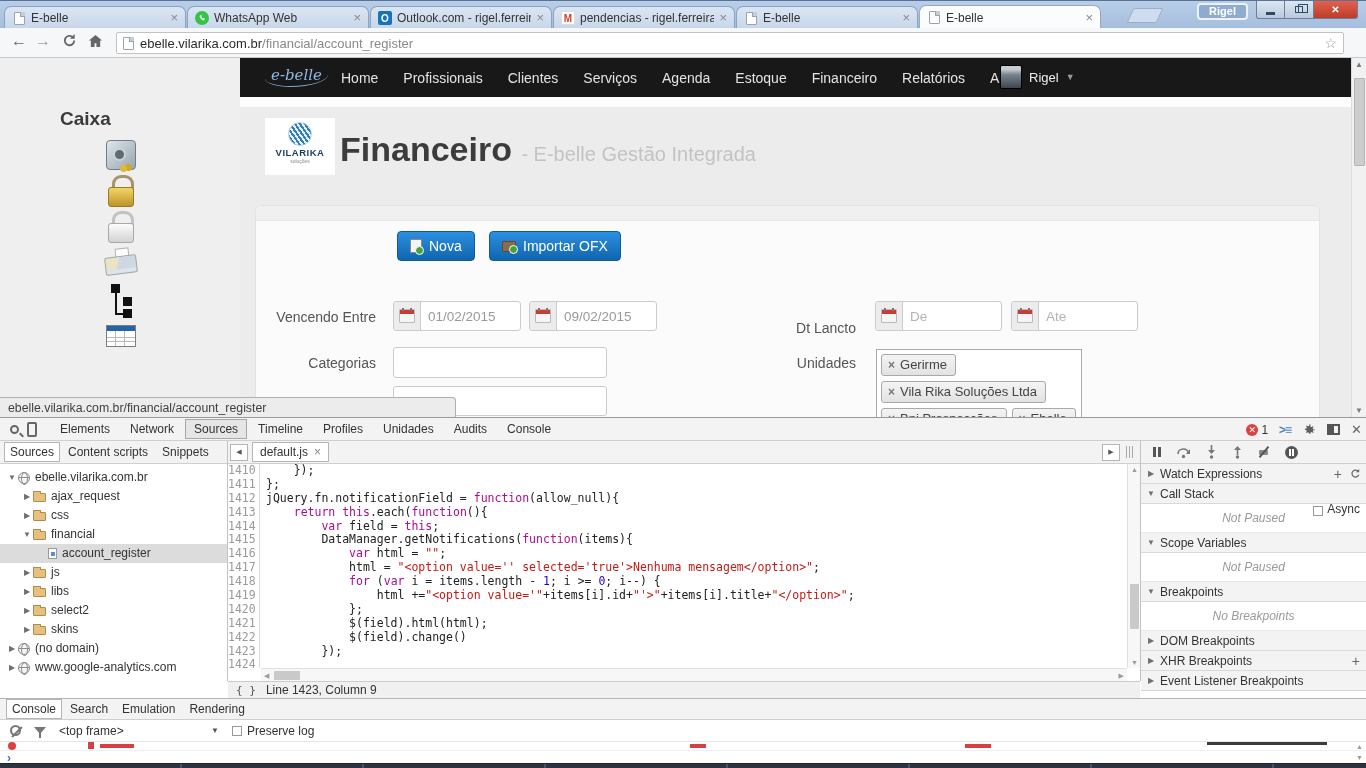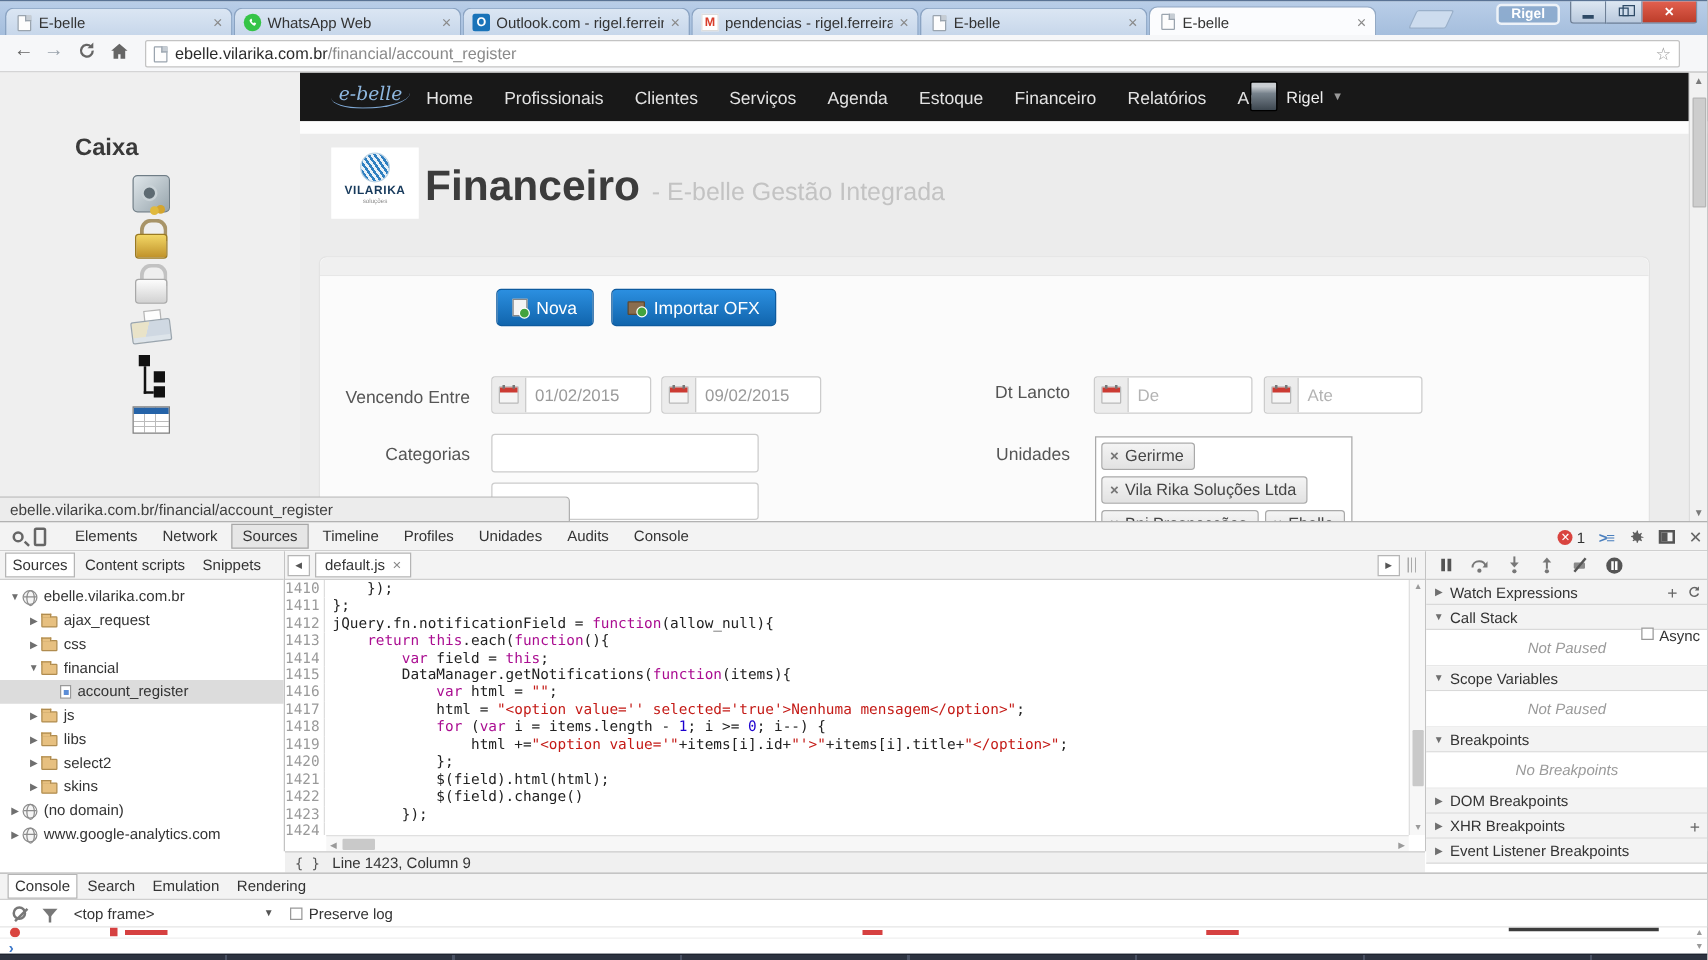--- a/index.html
+++ b/index.html
@@ -207,21 +207,21 @@
   .d-deact { width:12px; height:12px; position:relative; }
   .d-deact::before { content:""; position:absolute; left:1px; top:4px; width:9px; height:5px; background:#8a8a8a; border-radius:1px; }
   .d-deact::after { content:""; position:absolute; left:5px; top:-1px; width:2px; height:14px; background:#555; transform:rotate(40deg); }
   .d-pauseexc { width:13px; height:13px; background:#555; border-radius:50%; position:relative; }
   .d-pauseexc::before { content:""; position:absolute; left:4px; top:3px; width:2px; height:7px; background:#fff; box-shadow:3px 0 0 #fff; }
   .dhead { height:20px; background:#f3f3f3; border-bottom:1px solid #d9d9d9; padding:0 6px 0 4px;
            display:flex; align-items:center; gap:3px; }
   .dtitle { color:#333; }
   .dbody { height:29px; line-height:29px; text-align:center; font-style:italic; color:#9a9a9a;
            border-bottom:1px solid #e8e8e8; background:#fff; }
-  .dasync { margin-left:auto; display:flex; align-items:flex-start; gap:4px; color:#333;margin-top:31px; }
+  .dasync { margin-left:auto; display:flex; align-items:flex-end; gap:4px; color:#333;margin-top:31px; }
   .dacts { margin-left:auto; display:flex; align-items:center; gap:8px; }
   .dact { color:#666; font-size:14px; line-height:10px; }
   .cb { display:inline-block; width:10px; height:10px; border:1px solid #999; background:#fff; }
 
   .dt-status { position:absolute; left:228px; top:263px; width:912px; height:17px; background:#f0f0f0;
                border-top:1px solid #ccc; display:flex; align-items:center; gap:10px; padding-left:8px; }
   .curly { font-family:"DejaVu Sans Mono", monospace; font-size:11px; color:#555; }
 
   .drawer-tabs { position:absolute; left:0; top:280px; width:100%; height:22px; background:#f3f3f3;
                  border-top:1px solid #b5b5b5; border-bottom:1px solid #cfcfcf;
@@ -402,21 +402,21 @@
             <span class="cal"></span>
           </span>
         <span class="dval">01/02/2015</span>
       </div>
       <div class="dateinput" style="left:273px;top:95px;width:128px;">
         <span class="date-addon">
             <span class="cal"></span>
           </span>
         <span class="dval">09/02/2015</span>
       </div>
-      <div class="flabel" style="left:480px;top:99px;">Dt Lancto</div>
+      <div class="flabel" style="left:480px;top:114px;">Dt Lancto</div>
       <div class="dateinput" style="left:619px;top:95px;width:127px;">
         <span class="date-addon">
             <span class="cal"></span>
           </span>
         <span class="dval ph">De</span>
       </div>
       <div class="dateinput" style="left:755px;top:95px;width:127px;">
         <span class="date-addon">
             <span class="cal"></span>
           </span>

